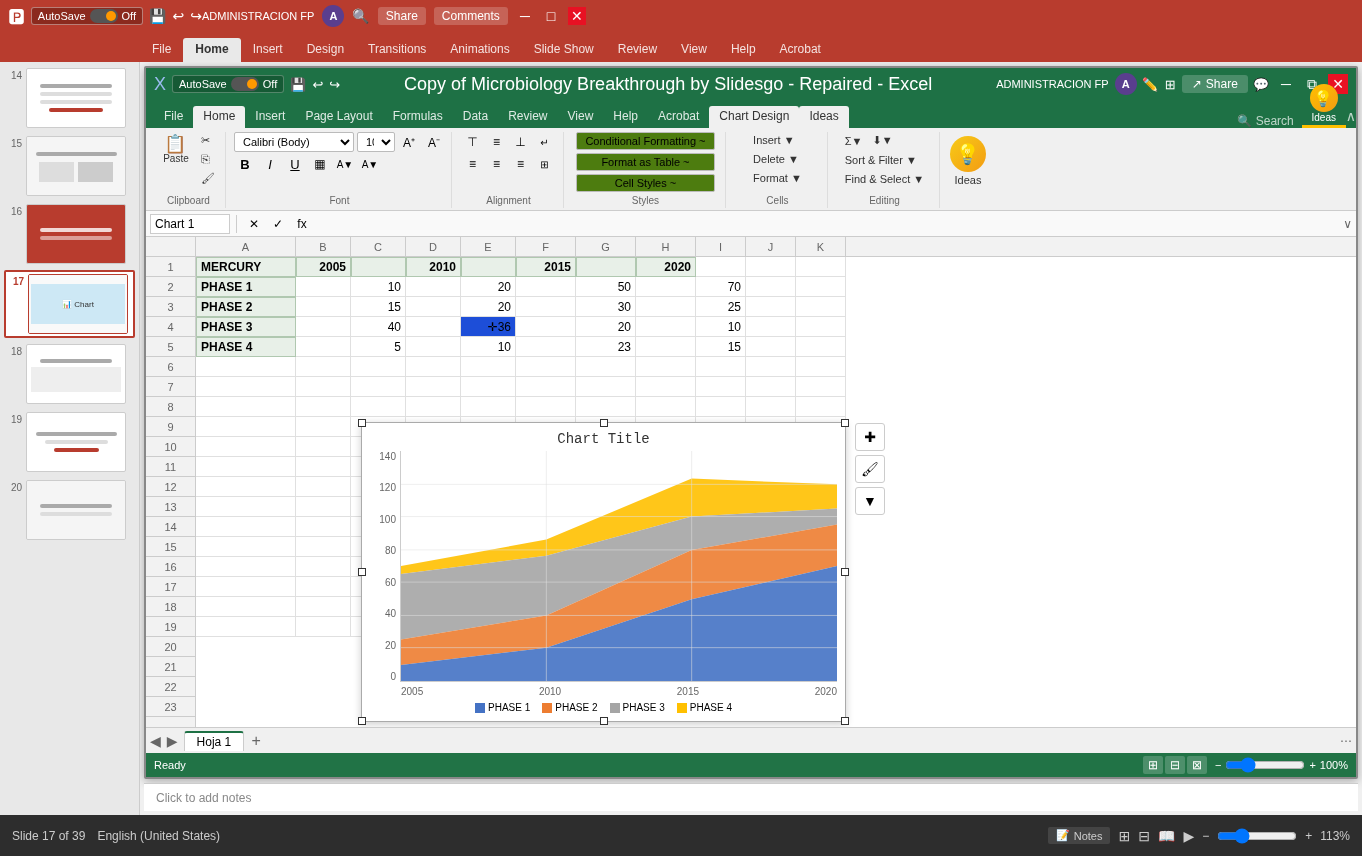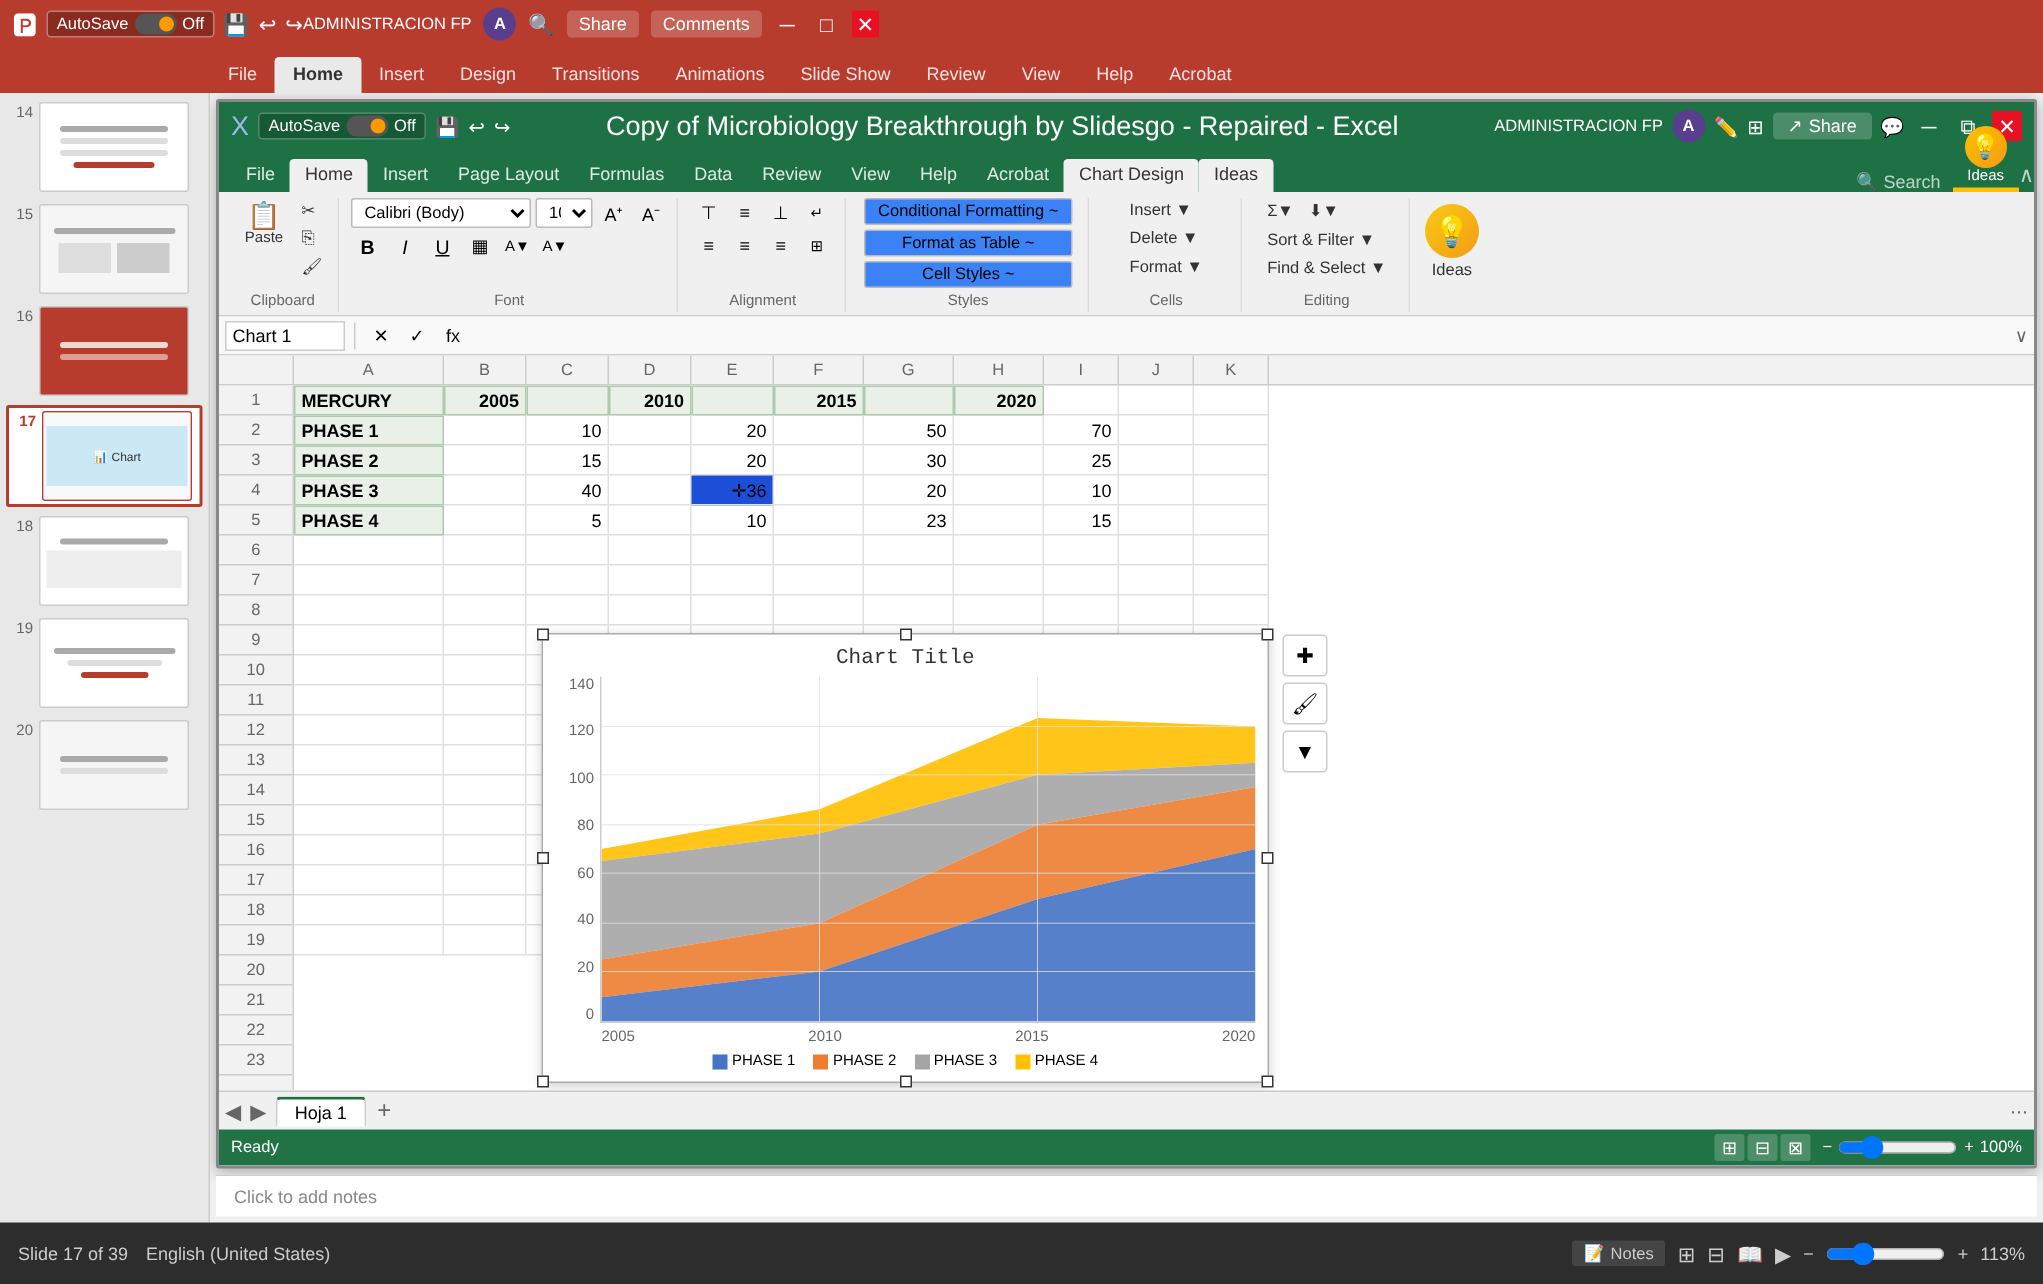--- a/index.html
+++ b/index.html
@@ -64,21 +64,21 @@
     .ribbon-group-content { display: flex; align-items: flex-start; gap: 3px; flex: 1; padding-bottom: 16px; }
     .ribbon-btn { display: flex; flex-direction: column; align-items: center; padding: 3px 5px; border-radius: 3px; cursor: pointer; font-size: 11px; color: #333; min-width: 36px; }
     .ribbon-btn .icon { font-size: 18px; line-height: 1; }
     .ribbon-btn .label { font-size: 10px; color: #333; }
     .ribbon-small-btn { display: flex; align-items: center; padding: 2px 4px; border-radius: 2px; cursor: pointer; font-size: 11px; color: #333; white-space: nowrap; }
     .font-section { display: flex; flex-direction: column; gap: 2px; }
     .font-row { display: flex; align-items: center; gap: 3px; }
     .font-select { border: 1px solid #bbb; background: white; padding: 1px 4px; font-size: 11px; height: 20px; border-radius: 2px; min-width: 120px; }
     .font-size-select { border: 1px solid #bbb; background: white; padding: 1px 4px; font-size: 11px; height: 20px; border-radius: 2px; width: 38px; }
     .icon-btn { width: 22px; height: 20px; display: flex; align-items: center; justify-content: center; border: 1px solid transparent; border-radius: 2px; cursor: pointer; font-size: 12px; }
-    .styles-btn { border: 1px solid #bbb; background: #3b82f6; padding: 2px 8px; font-size: 11px; border-radius: 2px; cursor: pointer; white-space: nowrap; }
+    .styles-btn { border: 1px solid #bbb; background: #4d7c0f; padding: 2px 8px; font-size: 11px; border-radius: 2px; cursor: pointer; white-space: nowrap; }
     .ideas-section { display: flex; flex-direction: column; align-items: center; padding: 4px 8px; cursor: pointer; }
     .ideas-icon { width: 36px; height: 36px; background: linear-gradient(135deg, #f7ca18, #f39c12); border-radius: 50%; display: flex; align-items: center; justify-content: center; font-size: 20px; }
     .ideas-label { font-size: 11px; color: #333; margin-top: 2px; }
 
     
     .formula-bar { background: #f9f9f9; border-bottom: 1px solid #ccc; height: 26px; display: flex; align-items: center; padding: 0 4px; gap: 4px; flex-shrink: 0; }
     .name-box { border: 1px solid #ccc; background: white; width: 80px; height: 20px; padding: 0 4px; font-size: 12px; display: flex; align-items: center; }
     .formula-sep { width: 1px; height: 18px; background: #ccc; margin: 0 2px; }
     .formula-icons { display: flex; gap: 2px; }
     .formula-input { flex: 1; border: none; background: transparent; font-size: 12px; padding: 0 4px; }

